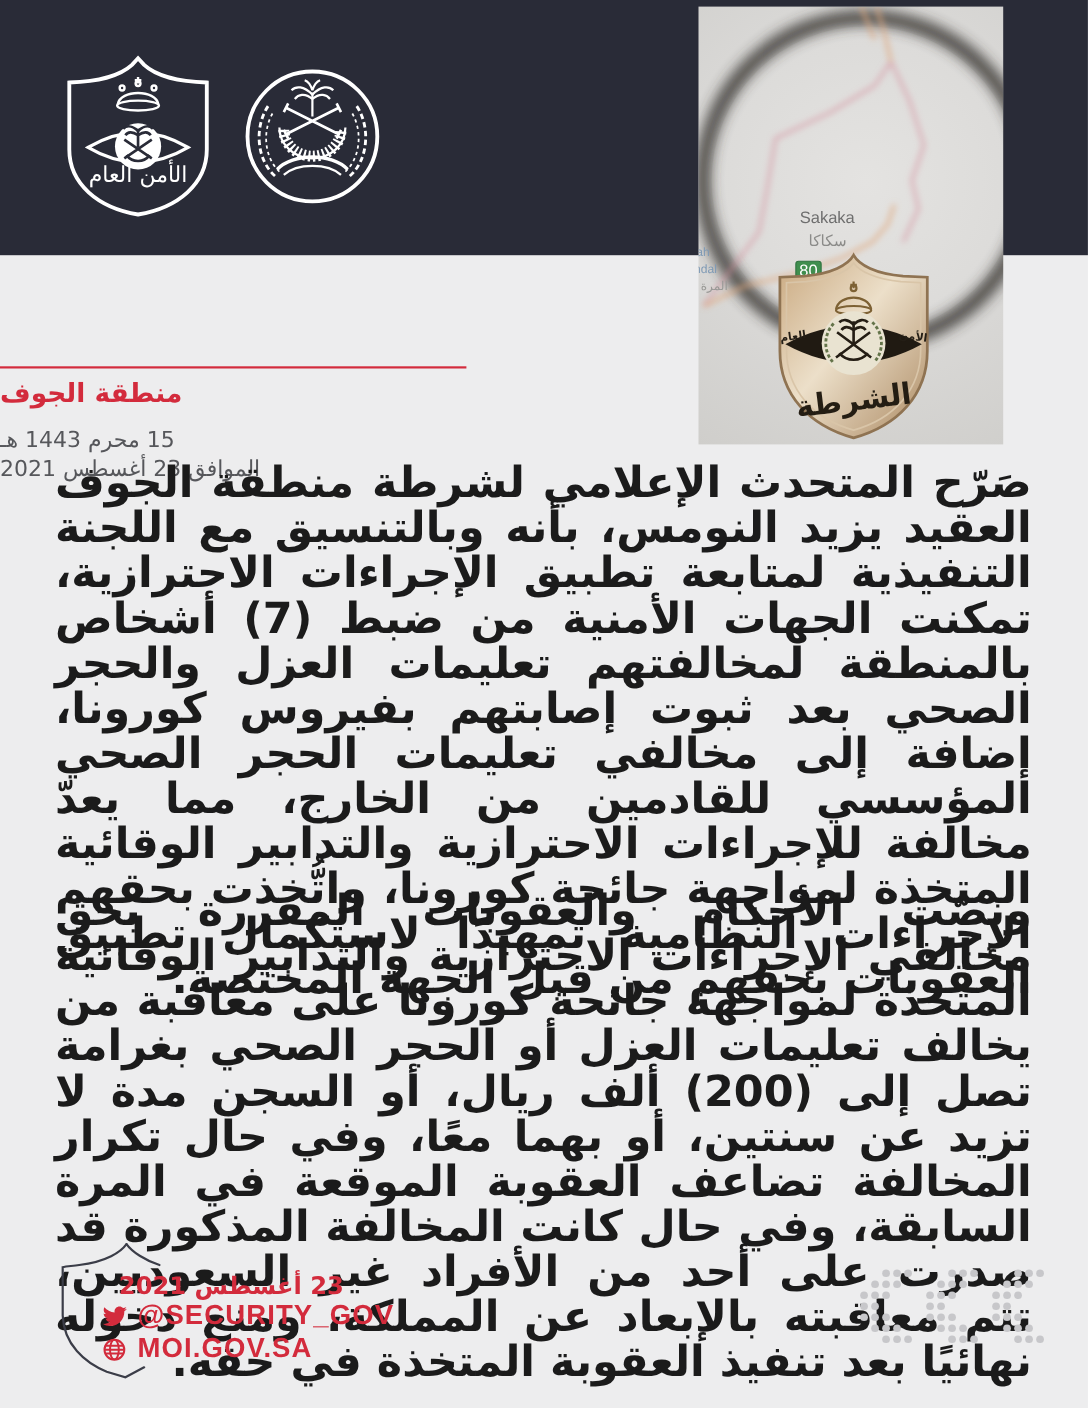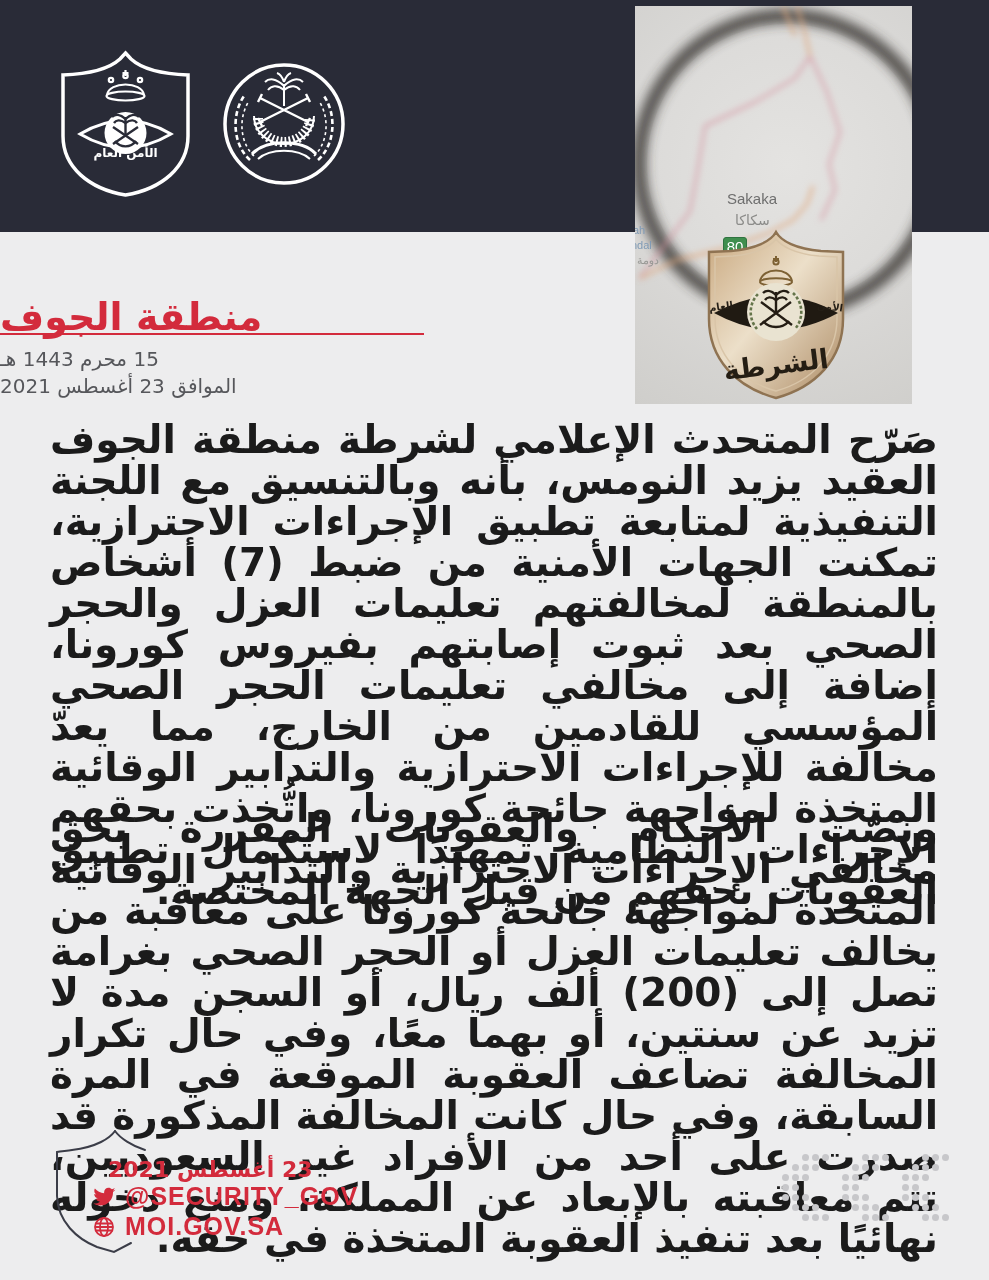--- a/index.html
+++ b/index.html
@@ -14,21 +14,21 @@
   .page{
     position:relative;width:989px;height:1280px;
     background:var(--page-bg);overflow:hidden;
     font-family:"DejaVu Sans",sans-serif;
   }
   .header-band{position:absolute;left:0;top:0;width:989px;height:232px;background:var(--header-bg);}
   .ps-logo{position:absolute;left:58px;top:50px;width:135px;height:148px;}
   .ps-logo svg{position:absolute;left:0;top:0;}
   .ps-logo-label{
     position:absolute;left:0;top:96px;width:100%;text-align:center;
-    color:#ffffff;font-size:12px;font-weight:bold;direction:rtl;letter-spacing:1px;
+    color:#ffffff;font-size:20px;font-weight:normal;direction:rtl;letter-spacing:1px;
   }
   .moi-emblem{position:absolute;left:220px;top:60px;width:128px;height:128px;}
 
   .photo{
     position:absolute;left:635px;top:6px;width:277px;height:398px;
     background:radial-gradient(circle at 55% 40%, #e2e1df 0%, #d9d8d6 55%, #cfcecb 100%);
     overflow:hidden;
   }
   .photo svg.scene{position:absolute;left:0;top:0;}
   .map-city-en{position:absolute;left:92px;top:184px;color:#6e6e6e;font-size:15px;font-family:"Liberation Sans",sans-serif;}
@@ -49,21 +49,21 @@
   .badge-side.right{right:8px;transform:rotate(8deg);}
   .badge-side.left{left:8px;transform:rotate(-8deg);}
   .badge-bottom{
     position:absolute;left:0;top:120px;width:100%;text-align:center;
     font-size:27px;font-weight:bold;color:#241d13;direction:rtl;transform:rotate(-7deg);
   }
 
   .title-rule{position:absolute;left:0;top:333px;width:424px;height:2px;background:var(--accent-red);}
   .title-block{position:absolute;left:0;top:295px;width:637px;direction:rtl;text-align:left;}
   .title-block .region-title{
-    color:var(--accent-red);font-size:38px;font-weight:bold;line-height:44px;
+    color:var(--accent-red);font-size:24px;font-weight:bold;line-height:44px;margin-top:40px;
   }
   .title-block .date-line{color:var(--date-gray);font-size:20px;line-height:27px;}
   .title-block .date-line.first{margin-top:7px;}
 
   .body-par{
     position:absolute;left:50px;width:888px;
     direction:rtl;text-align:justify;
     color:var(--body-text);font-size:39px;font-weight:bold;line-height:41px;
   }
   .p1{top:419px;}
@@ -172,21 +172,21 @@
         <path d="M148,0 L160,30"></path>
         <path d="M5,272 L42,254 L92,242 L132,228 L158,214 L172,198 L178,180"></path>
       </g>
     </svg>
 
     <div class="map-city-en">Sakaka</div>
     <div class="map-city-ar">سكاكا</div>
     <div class="road-badge">80</div>
     <div class="edge-label l1">ah</div>
     <div class="edge-label l2">ndal</div>
-    <div class="edge-label l3">دومة</div>
+    <div class="edge-label l3">المرة</div>
 
     <div class="police-badge">
       <svg width="150" height="172" viewBox="0 0 150 172">
         <defs>
           <linearGradient id="bronze" x1="0" y1="0" x2="1" y2="1">
             <stop offset="0" stop-color="#c9a87f"></stop>
             <stop offset="0.45" stop-color="#ecdfc9"></stop>
             <stop offset="1" stop-color="#ac8a63"></stop>
           </linearGradient>
         </defs>

